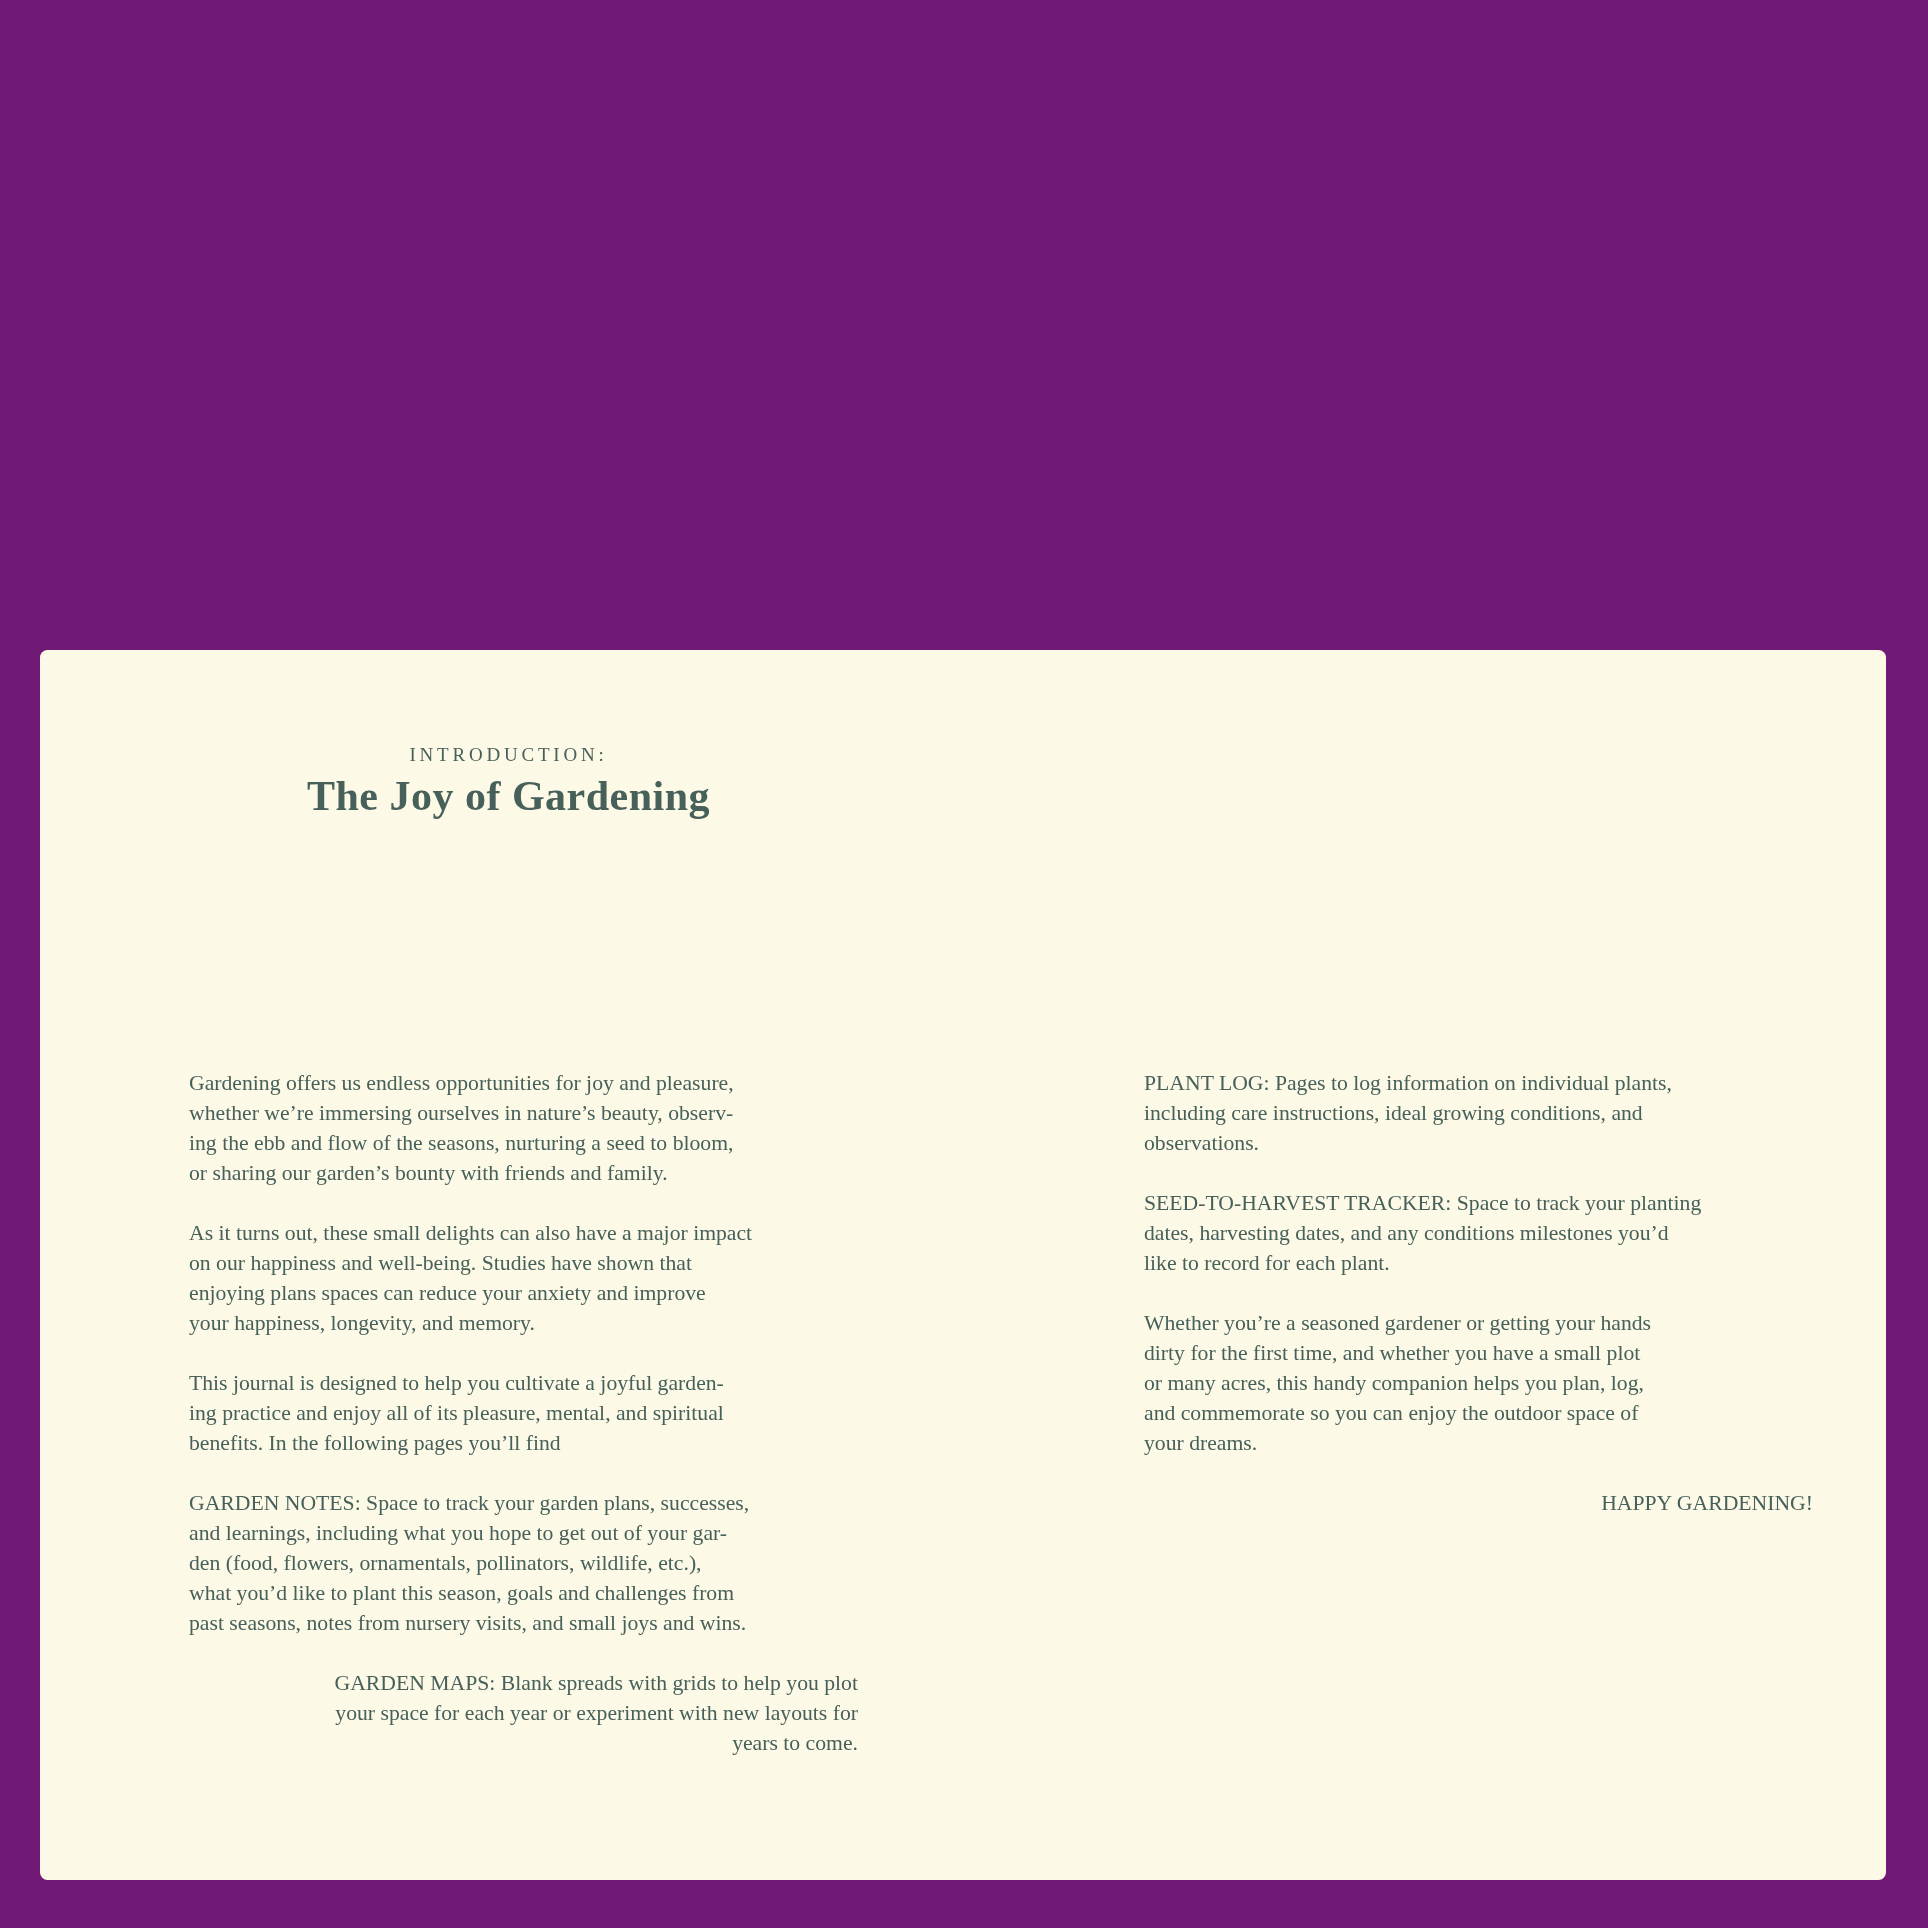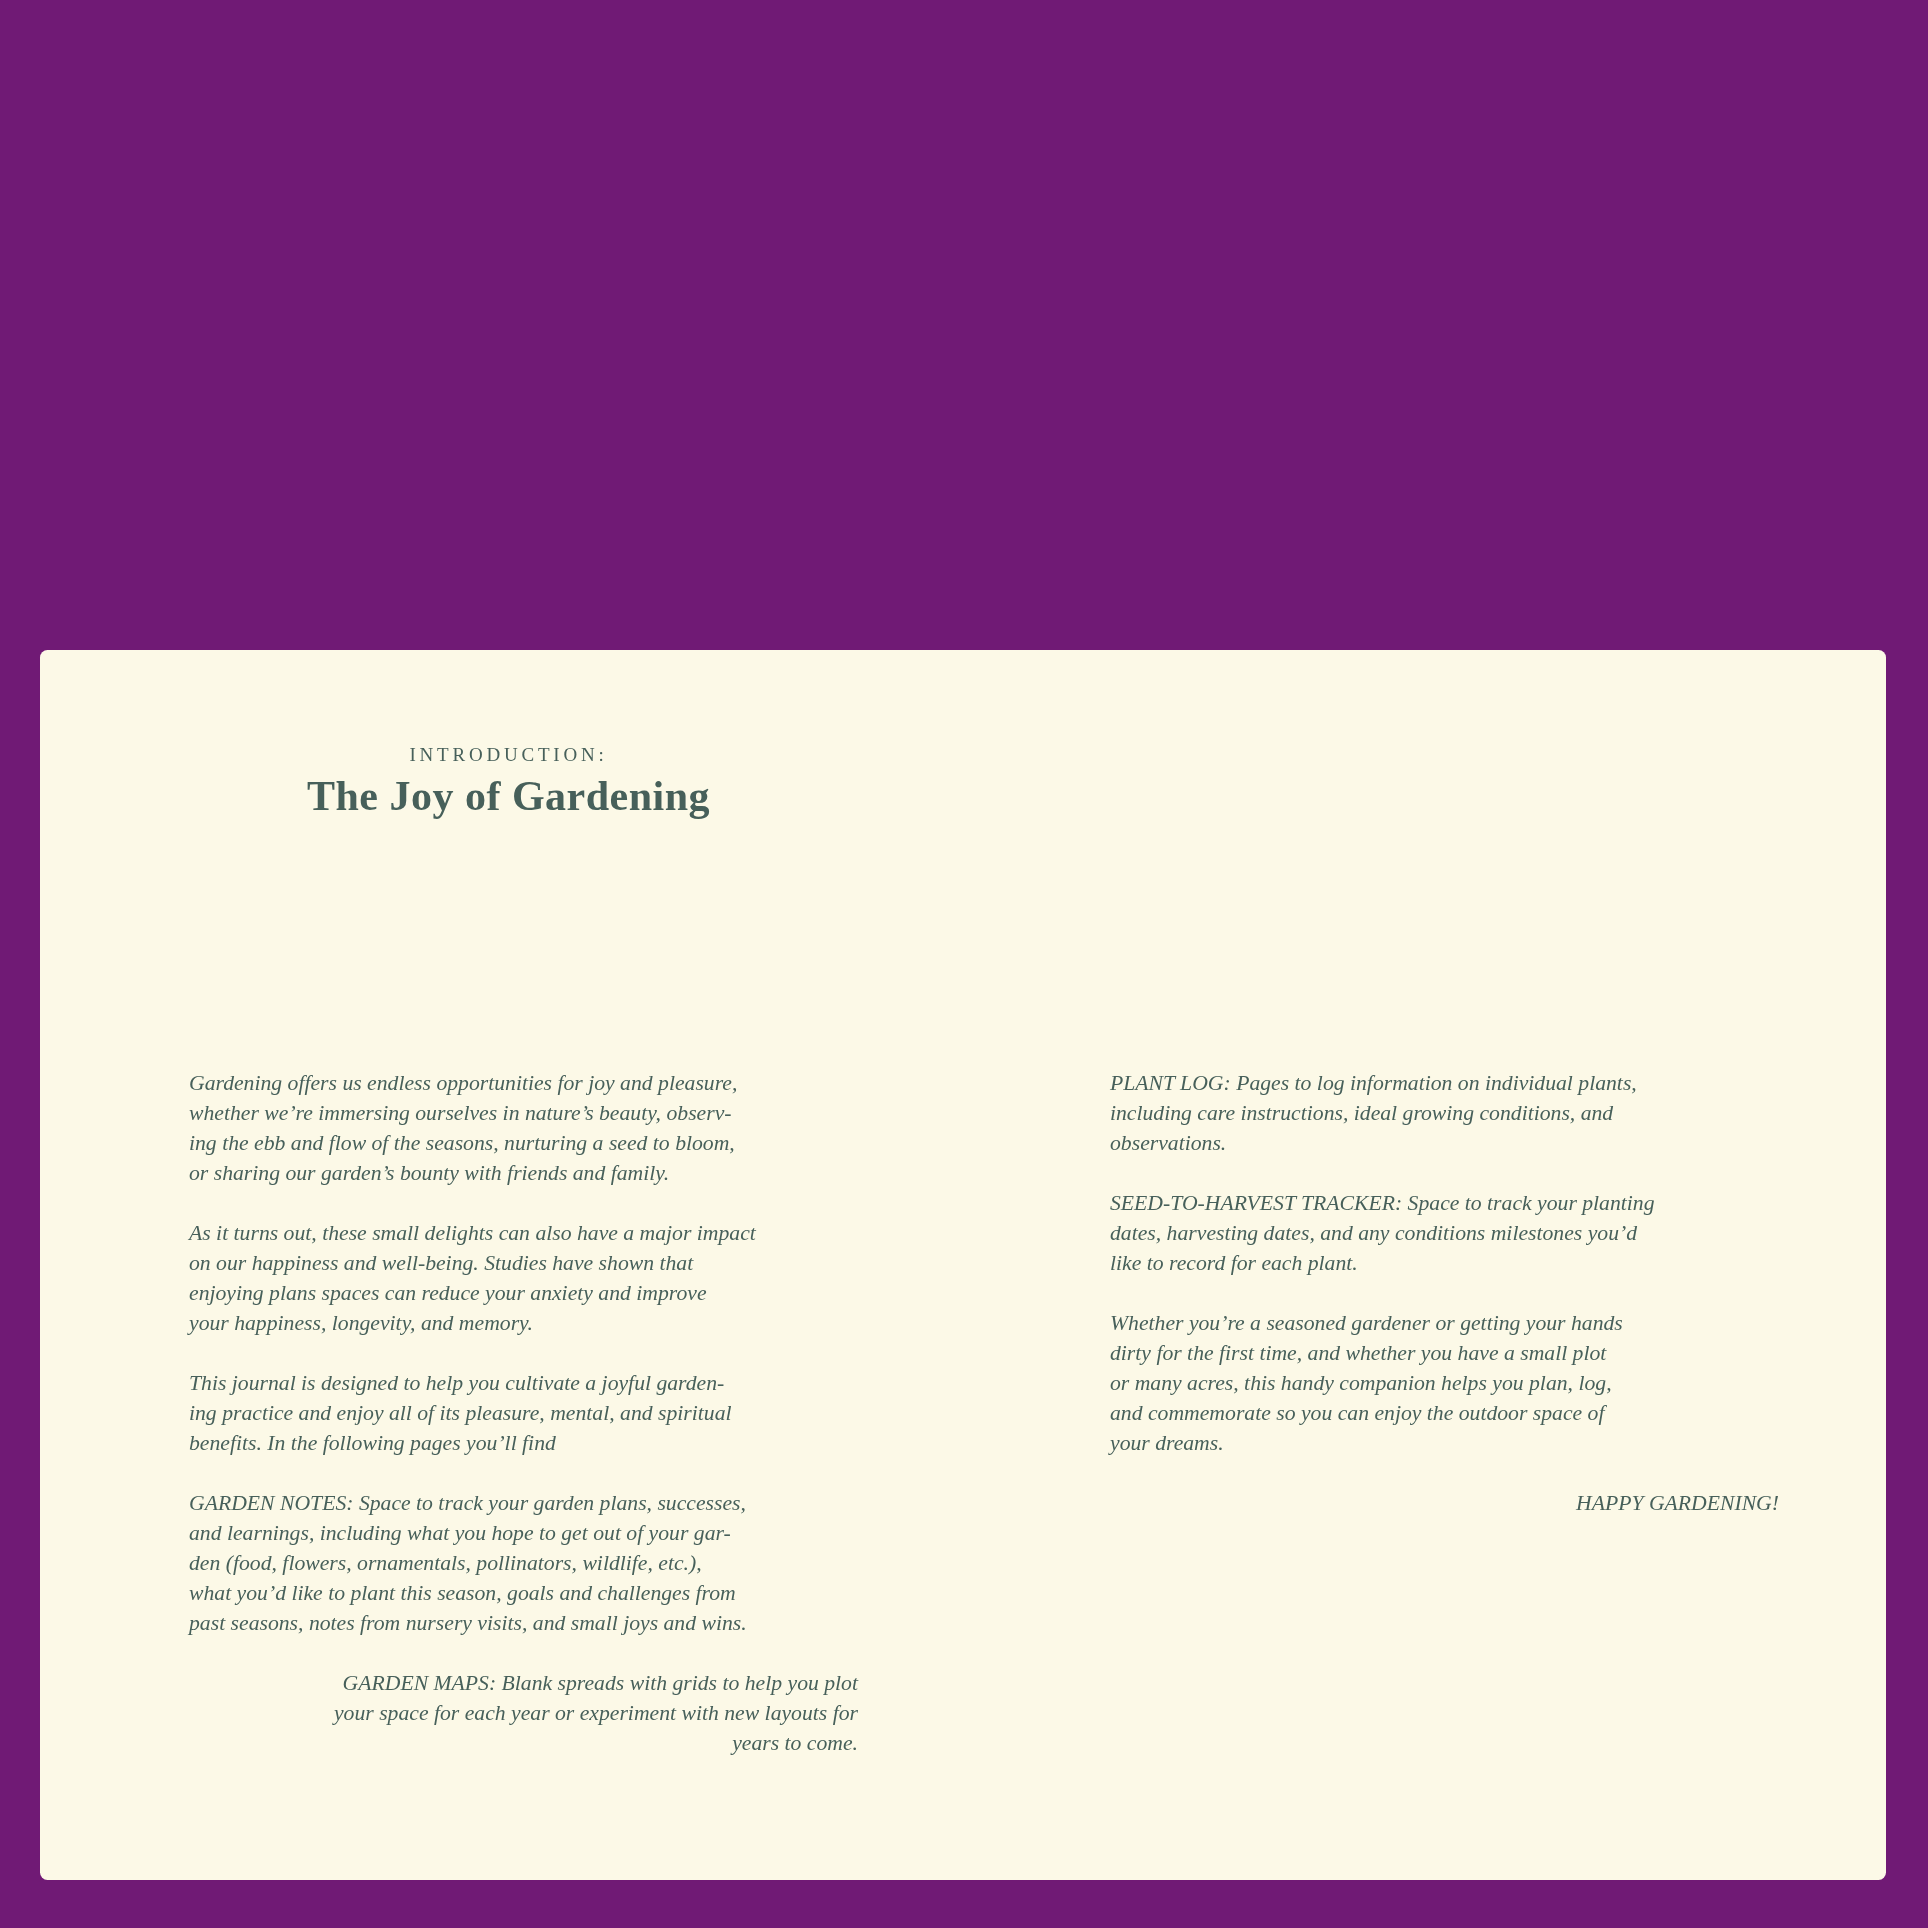--- a/index.html
+++ b/index.html
@@ -47,25 +47,24 @@
   }
   .col {
     position: absolute;
     top: 418px;
     width: 669px;
     color: #47605a;
     font-size: 21.7px;
     line-height: 30px;
   }
   .col-left  { left: 149px; }
-  .col-right { left: 1070px; }
+  .col-right { left: 1104px; }
   .col p {
     margin: 0 0 30px 0;
     white-space: pre-line;
-    font-style: italic;
   }
   .col p:last-child { margin-bottom: 0; text-align: right; }
 </style>
 </head>
 <body>
 
 <div class="canvas">
   <div class="page">
 
     <header class="title-block">

